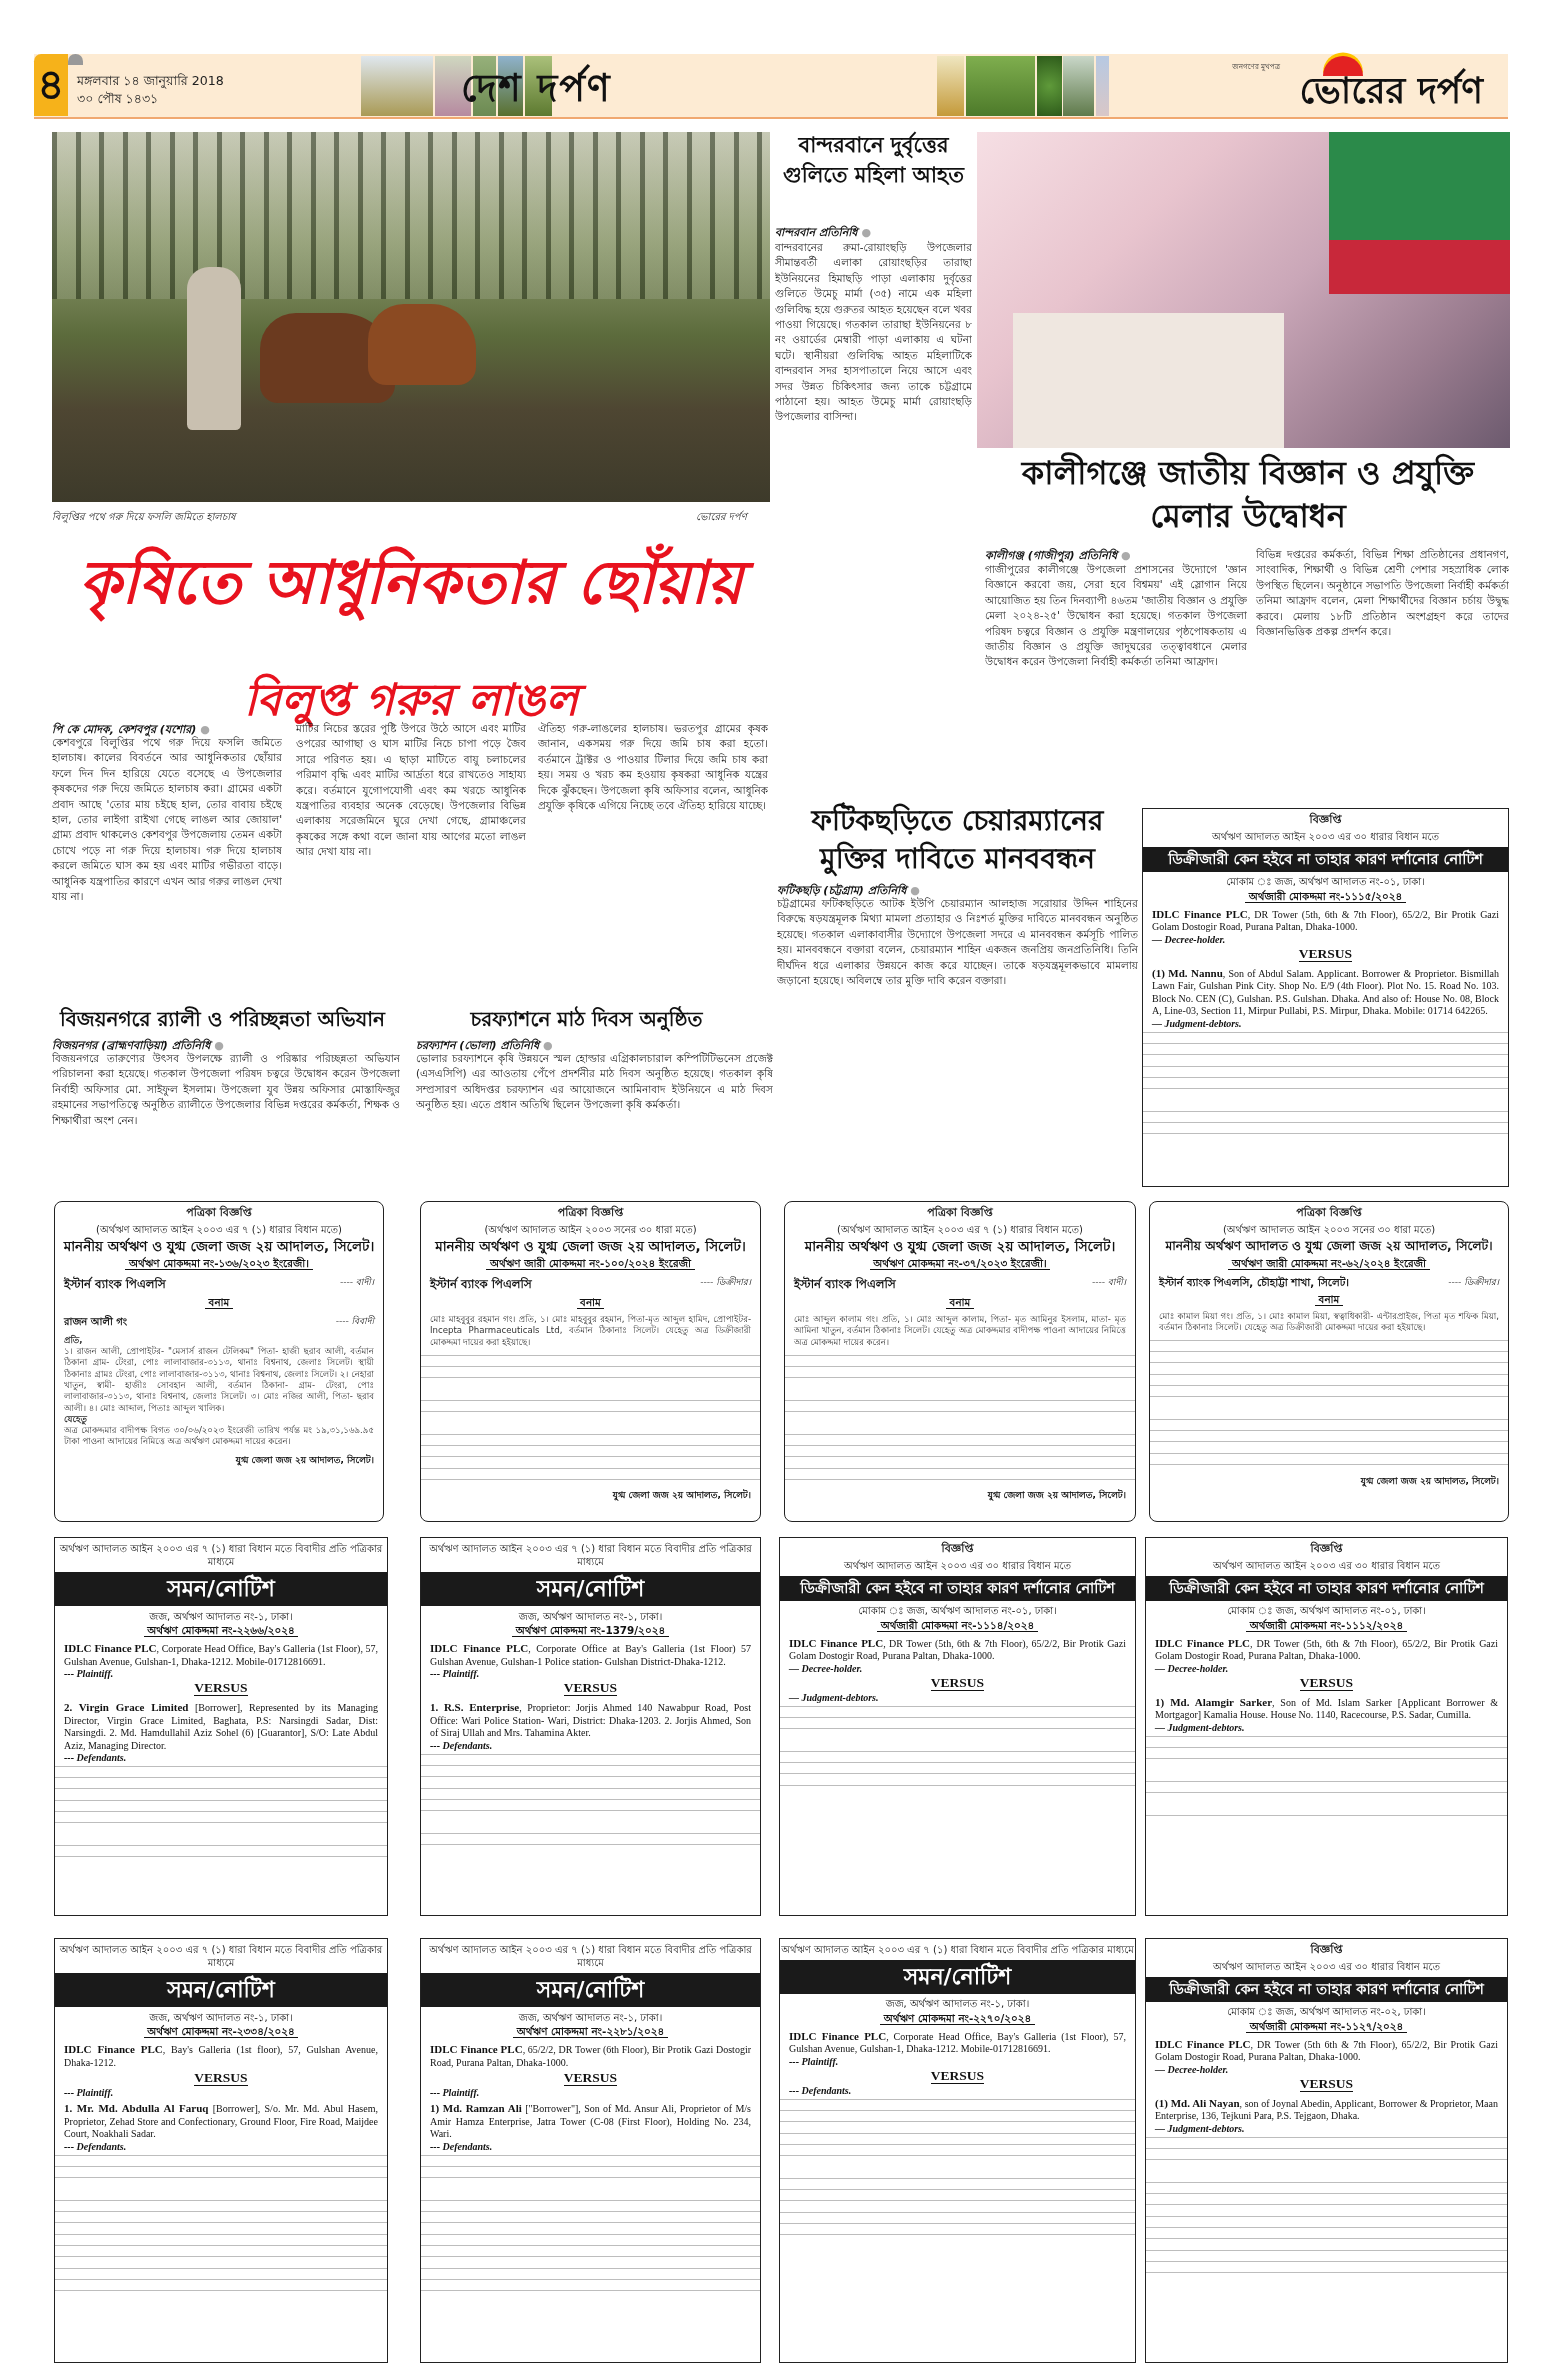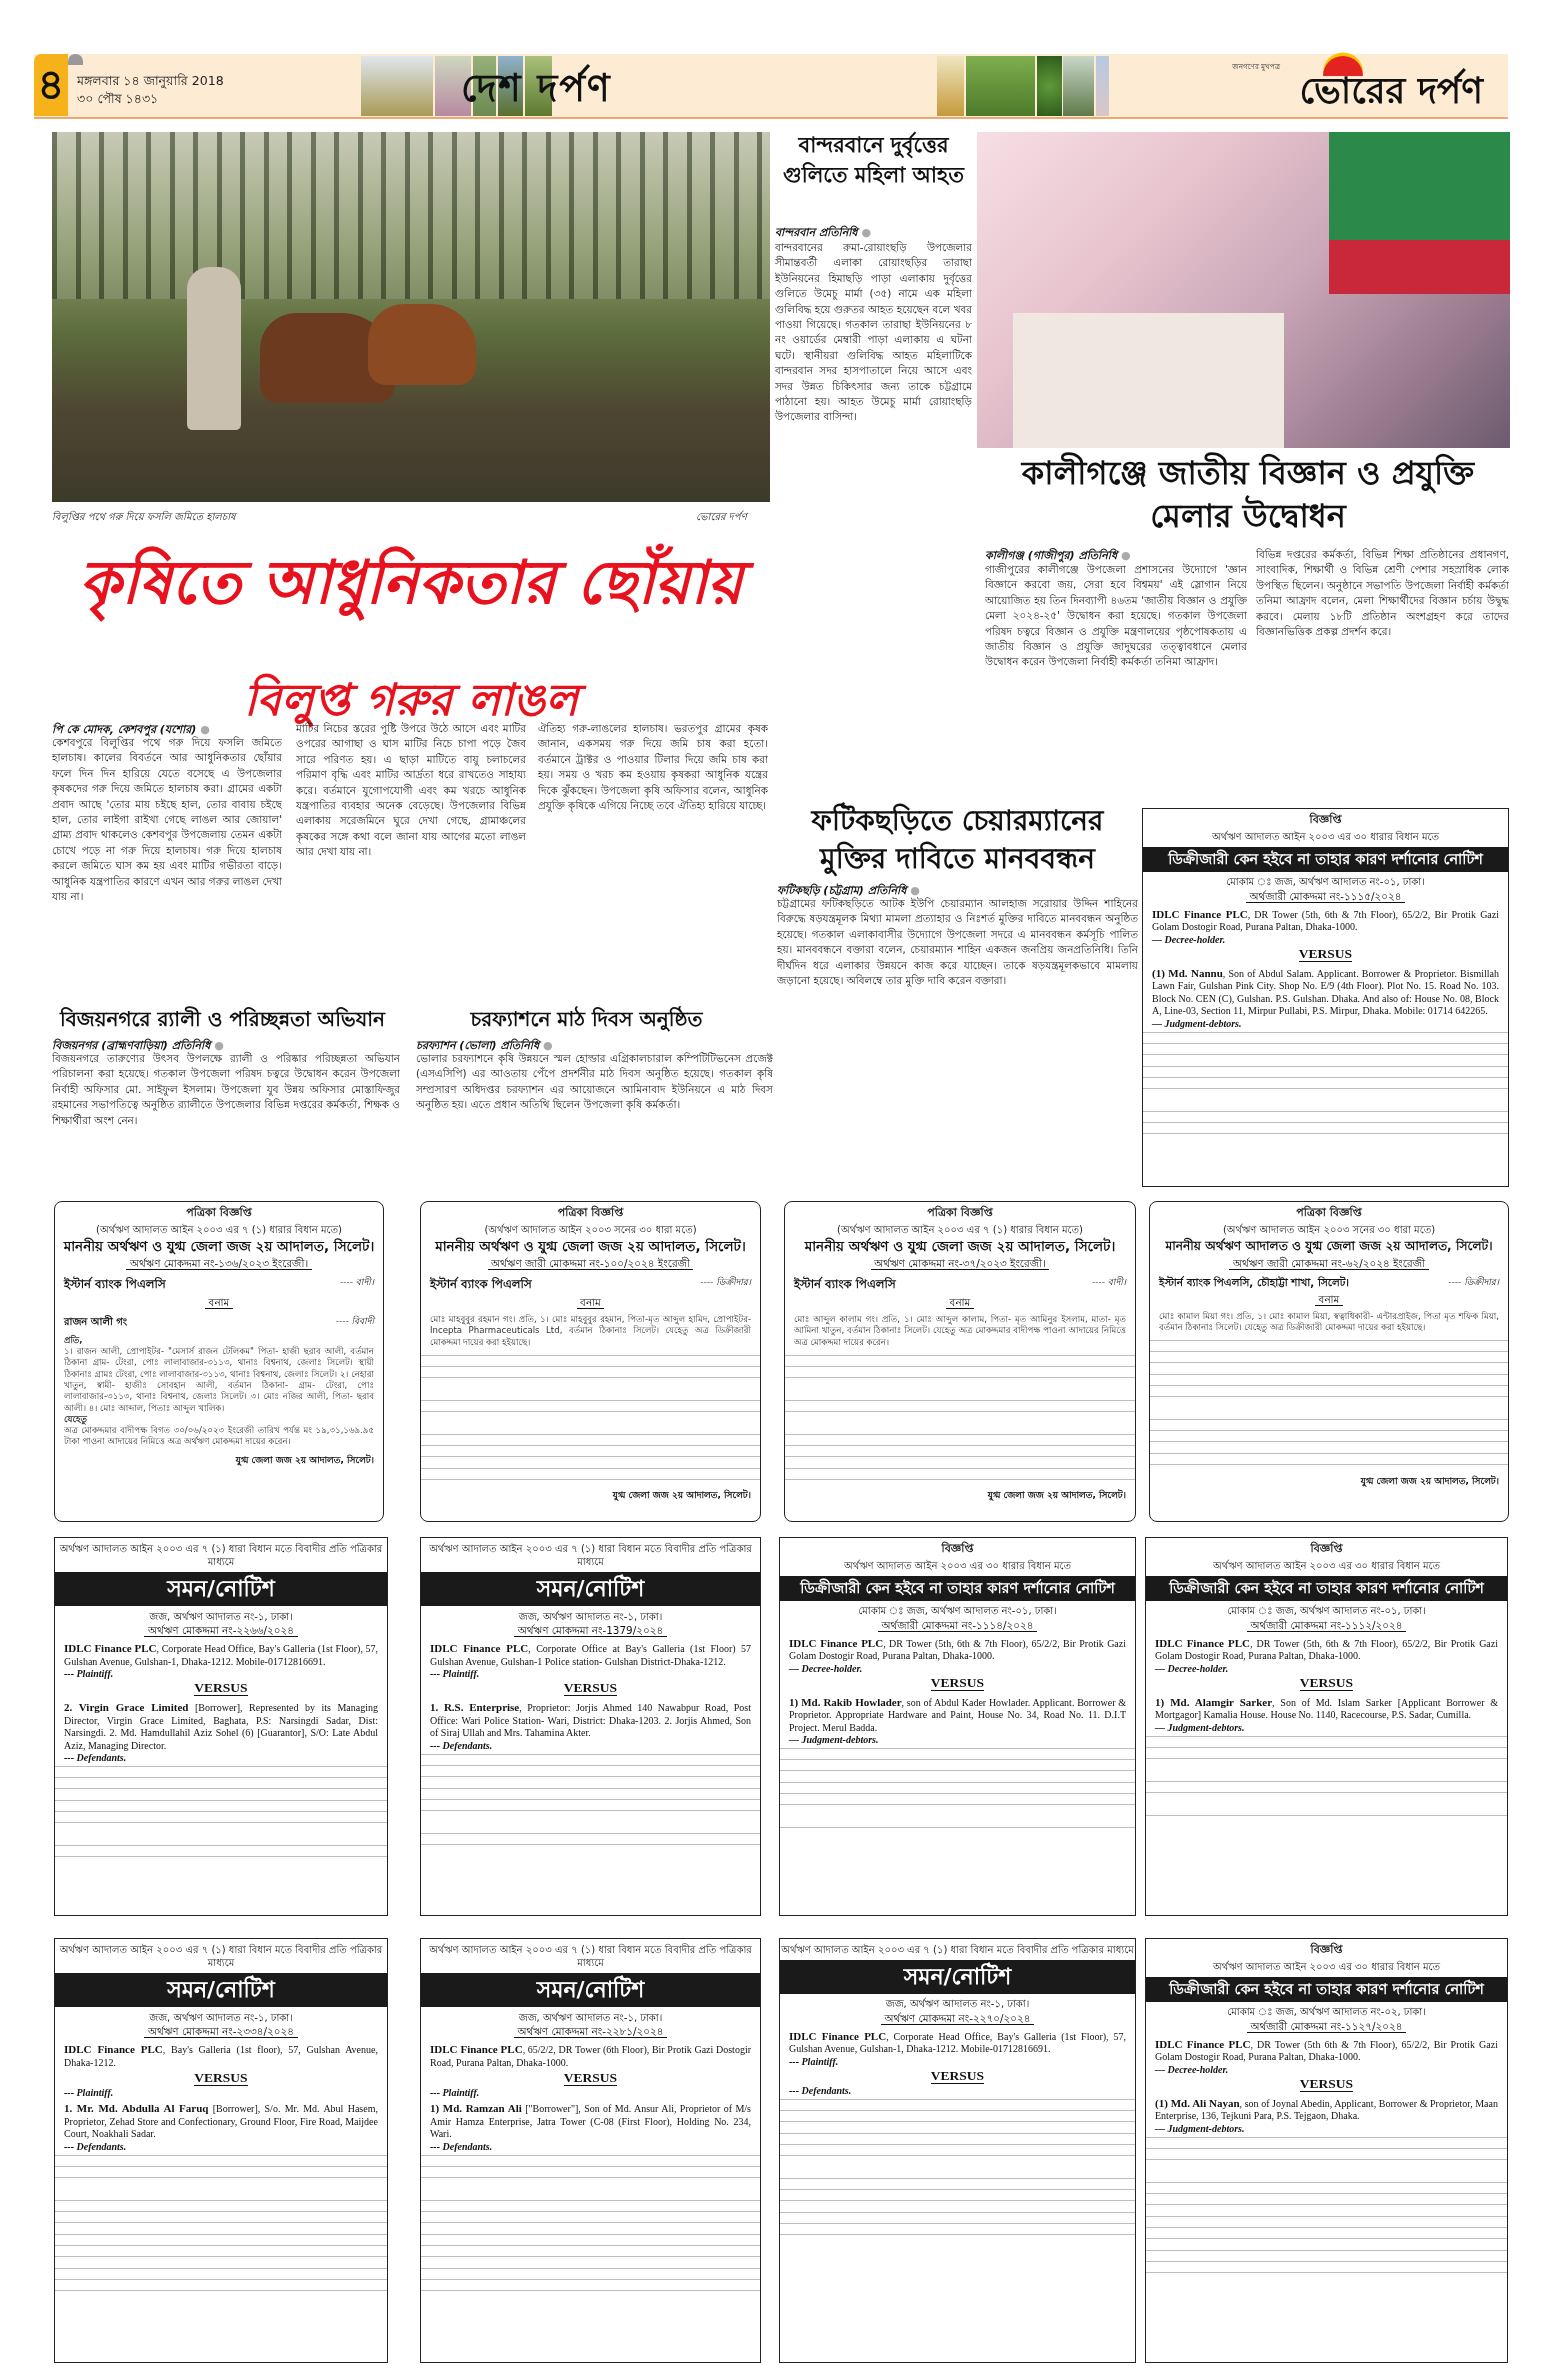--- a/index.html
+++ b/index.html
@@ -53,21 +53,21 @@
   
   .notice { position: absolute; border: 1.8px solid #222; background: #fff; overflow: hidden; font-family: "DejaVu Sans", sans-serif; }
   .notice.rounded { border-radius: 8px; }
   .n-top { text-align: center; font-size: 10px; line-height: 13.5px; color: #222; margin-top: 3.6px; }
   .n-top.bold { font-weight: bold; font-size: 11px; }
   .n-black { background: #1a1a1a; color: #fff; text-align: center; font-weight: bold; margin: 3.6px 0; }
   .n-black.summon { font-size: 22px; line-height: 34px; }
   .n-black.decree { font-size: 14.5px; line-height: 25px; }
   .n-court { text-align: center; font-size: 10px; line-height: 13.5px; }
   .n-court-big { text-align: center; font-size: 13.5px; font-weight: bold; line-height: 20px; }
-  .n-case { text-align: center; font-size: 10.4px; font-weight: normal; line-height: 15.4px; }
+  .n-case { text-align: center; font-size: 10.4px; font-weight: bold; line-height: 15.4px; }
   .n-case span { border-bottom: 0.9px solid #111; padding: 0 3.6px; }
   .n-party { font-family: "Liberation Serif", serif; font-size: 10px; line-height: 12.6px; padding: 3.6px 9px 0; text-align: justify; }
   .n-party b { font-weight: bold; font-size: 11px; }
   .n-role { font-family: "Liberation Serif", serif; font-style: italic; font-weight: bold; font-size: 10px; padding: 0 9px; }
   .n-versus { font-family: "Liberation Serif", serif; font-weight: bold; font-size: 13.5px; text-align: center; line-height: 18px; }
   .n-versus span { border-bottom: 0.9px solid #111; }
   .n-body { font-family: "Liberation Serif", serif; font-size: 8.6px; line-height: 11.3px; color: #333; padding: 3.6px 9px; text-align: justify; }
   .n-body.bn { font-family: "DejaVu Sans", sans-serif; font-size: 8.6px; }
   .n-row { display: flex; justify-content: space-between; padding: 3.6px 9px 0; font-size: 11.7px; font-weight: bold; }
   .n-row i { font-weight: normal; font-size: 9px; }
@@ -251,21 +251,20 @@
 
 <div class="notice" style="left:779px;top:1537px;width:357px;height:379px;">
   <div class="n-top bold">বিজ্ঞপ্তি</div>
   <div class="n-top">অর্থঋণ আদালত আইন ২০০৩ এর ৩০ ধারার বিধান মতে</div>
   <div class="n-black decree">ডিক্রীজারী কেন হইবে না তাহার কারণ দর্শানোর নোটিশ</div>
   <div class="n-court">মোকাম ঃ জজ, অর্থঋণ আদালত নং-০১, ঢাকা।</div>
   <div class="n-case"><span>অর্থজারী মোকদ্দমা নং-১১১৪/২০২৪</span></div>
   <div class="n-party"><b>IDLC Finance PLC</b><span>, DR Tower (5th, 6th &amp; 7th Floor), 65/2/2, Bir Protik Gazi Golam Dostogir Road, Purana Paltan, Dhaka-1000.</span></div>
   <div class="n-role">— Decree-holder.</div>
   <div class="n-versus"><span>VERSUS</span></div>
-  <div class="n-party"><b>1) Md. Rakib Howlader</b><span>, son of Abdul Kader Howlader. Applicant. Borrower &amp; Proprietor. Appropriate Hardware and Paint, House No. 34, Road No. 11. D.I.T Project. Merul Badda.</span></div>
   <div class="n-role">— Judgment-debtors.</div>
   <div class="n-body fill-lines" style="height:90px;"></div>
 </div>
 
 <div class="notice" style="left:1145px;top:1537px;width:363px;height:379px;">
   <div class="n-top bold">বিজ্ঞপ্তি</div>
   <div class="n-top">অর্থঋণ আদালত আইন ২০০৩ এর ৩০ ধারার বিধান মতে</div>
   <div class="n-black decree">ডিক্রীজারী কেন হইবে না তাহার কারণ দর্শানোর নোটিশ</div>
   <div class="n-court">মোকাম ঃ জজ, অর্থঋণ আদালত নং-০১, ঢাকা।</div>
   <div class="n-case"><span>অর্থজারী মোকদ্দমা নং-১১১২/২০২৪</span></div>

